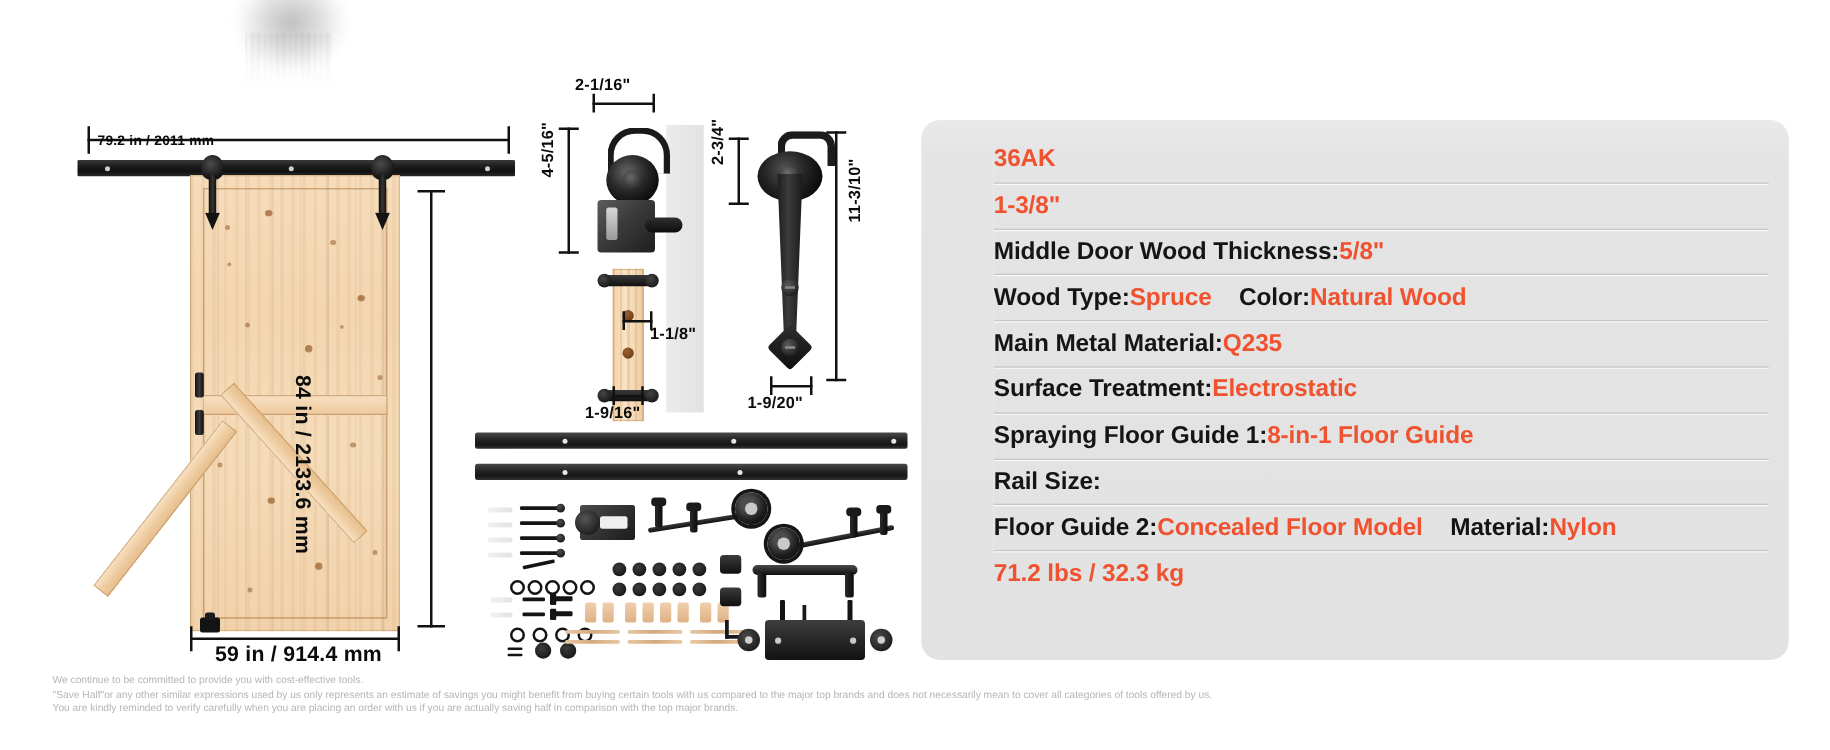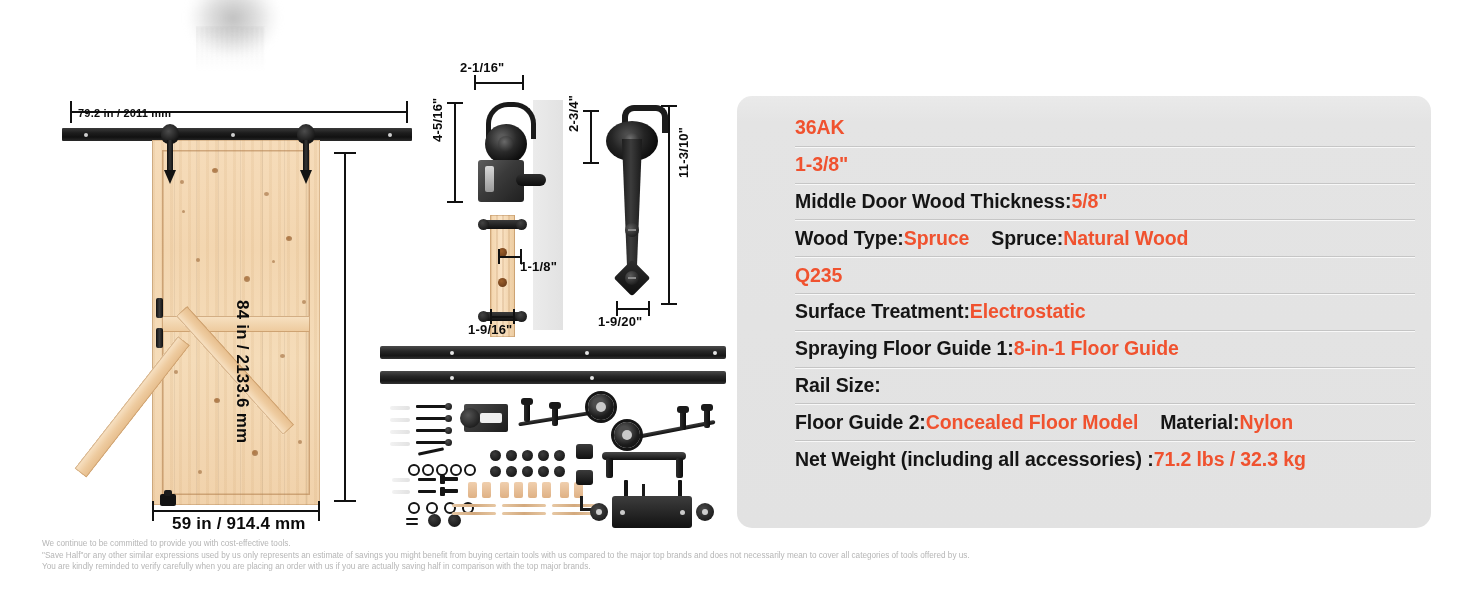--- a/index.html
+++ b/index.html
@@ -574,24 +574,25 @@
           <span class="seg val">1-3/8"</span>
         </div>
         <div class="spec-row">
           <span class="seg">Middle Door Wood Thickness: </span>
           <span class="seg val">5/8"</span>
         </div>
         <div class="spec-row">
           <span class="seg">Wood Type: </span>
           <span class="seg val">Spruce</span>
           <span class="gap"></span>
-          <span class="seg">Spruce: </span>
+          <span class="seg">Color: </span>
           <span class="seg val">Natural Wood</span>
         </div>
         <div class="spec-row">
+          <span class="seg">Main Metal Material: </span>
           <span class="seg val">Q235</span>
         </div>
         <div class="spec-row">
           <span class="seg">Surface Treatment: </span>
           <span class="seg val">Electrostatic</span>
         </div>
         <div class="spec-row">
           <span class="seg">Spraying  Floor Guide 1: </span>
           <span class="seg val">8-in-1 Floor Guide</span>
         </div>
@@ -599,21 +600,20 @@
           <span class="seg">Rail Size: </span>
         </div>
         <div class="spec-row">
           <span class="seg">Floor Guide 2: </span>
           <span class="seg val">Concealed Floor Model</span>
           <span class="gap"></span>
           <span class="seg">Material: </span>
           <span class="seg val">Nylon</span>
         </div>
         <div class="spec-row">
-          <span class="seg">Net Weight (including all accessories) : </span>
           <span class="seg val">71.2 lbs / 32.3 kg</span>
         </div>
       </div>
   </div>
 
   <div id="disclaimer">
     <div>We continue to be committed to provide you with cost-effective tools.</div>
     <div>"Save Half"or any other similar expressions used by us only represents an estimate of savings you might benefit from buying certain tools with us compared to the major top brands and does not necessarily mean to cover all categories of tools offered by us.</div>
     <div>You are kindly reminded to verify carefully when you are placing an order with us if you are actually saving half in comparison with the top major brands.</div>
   </div>

